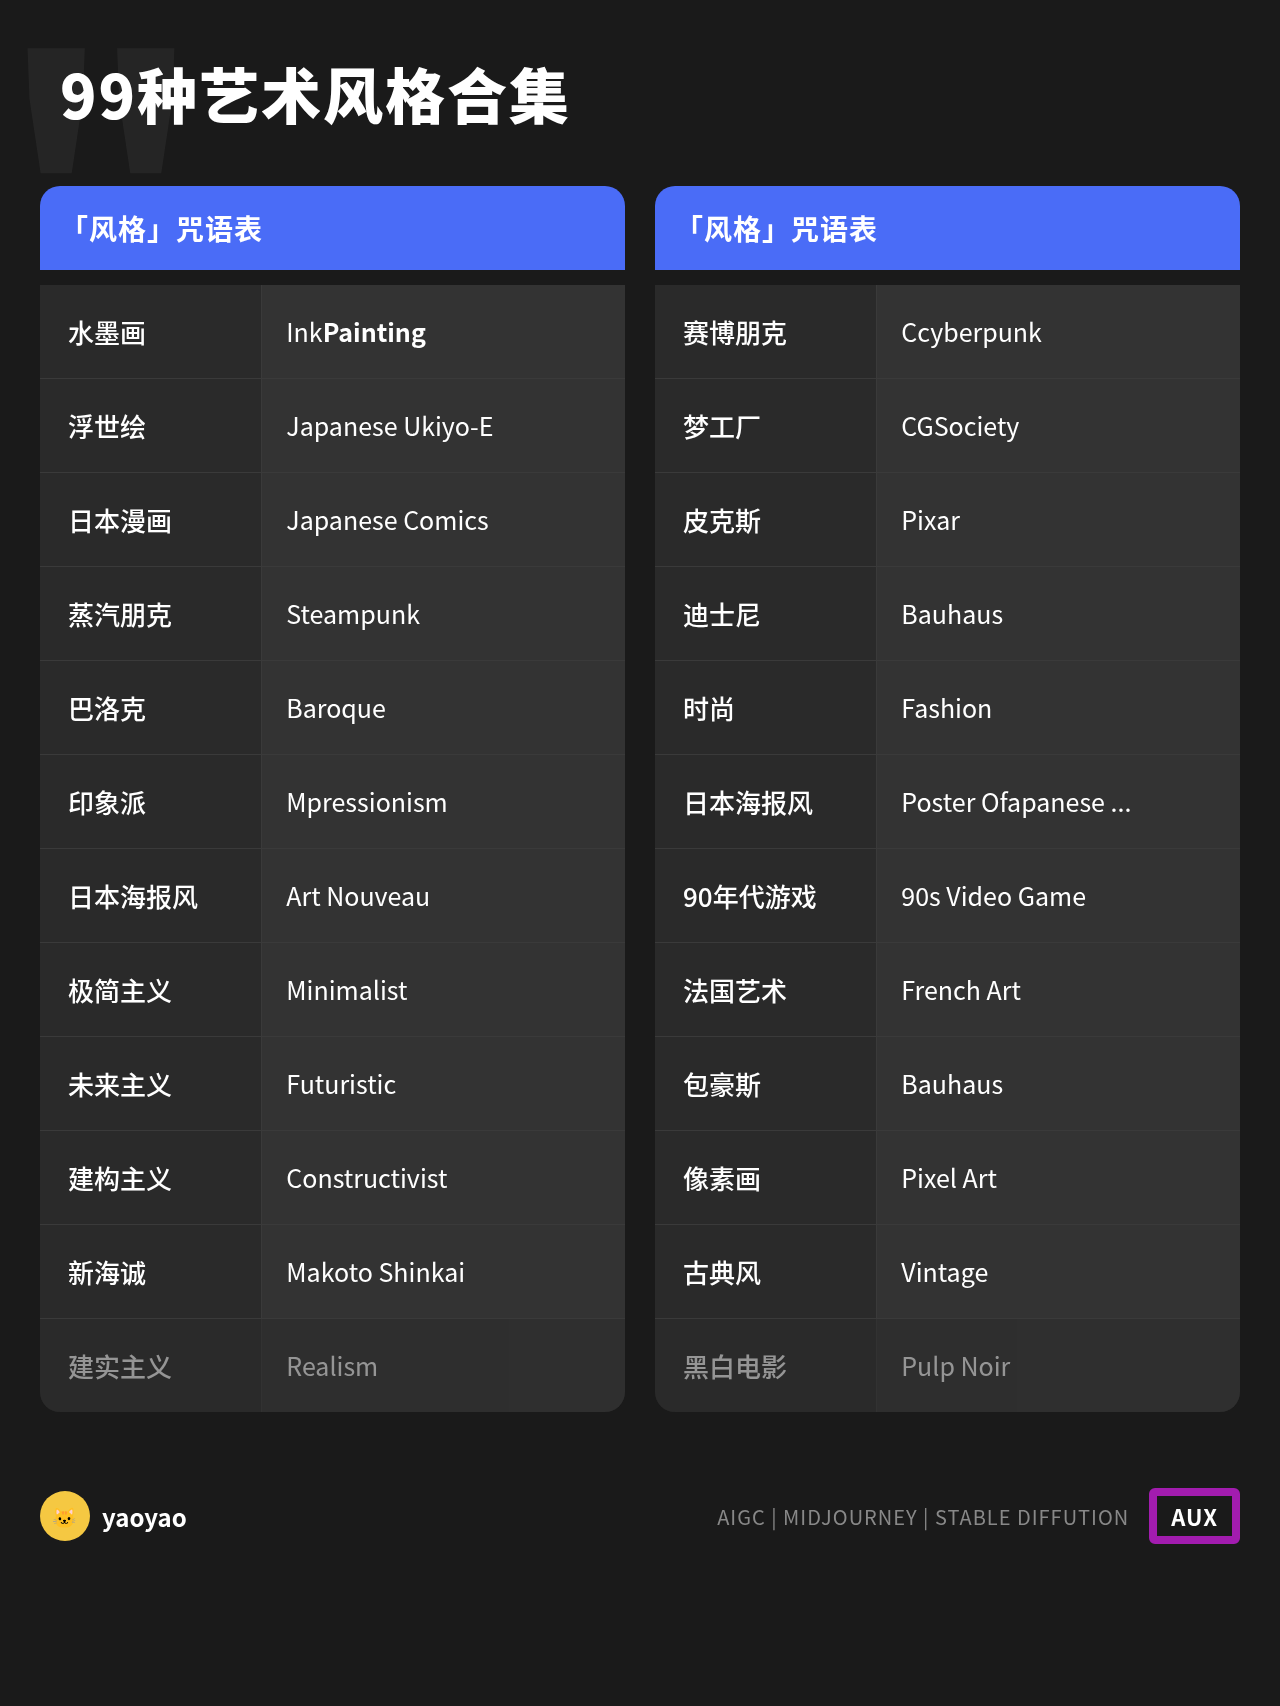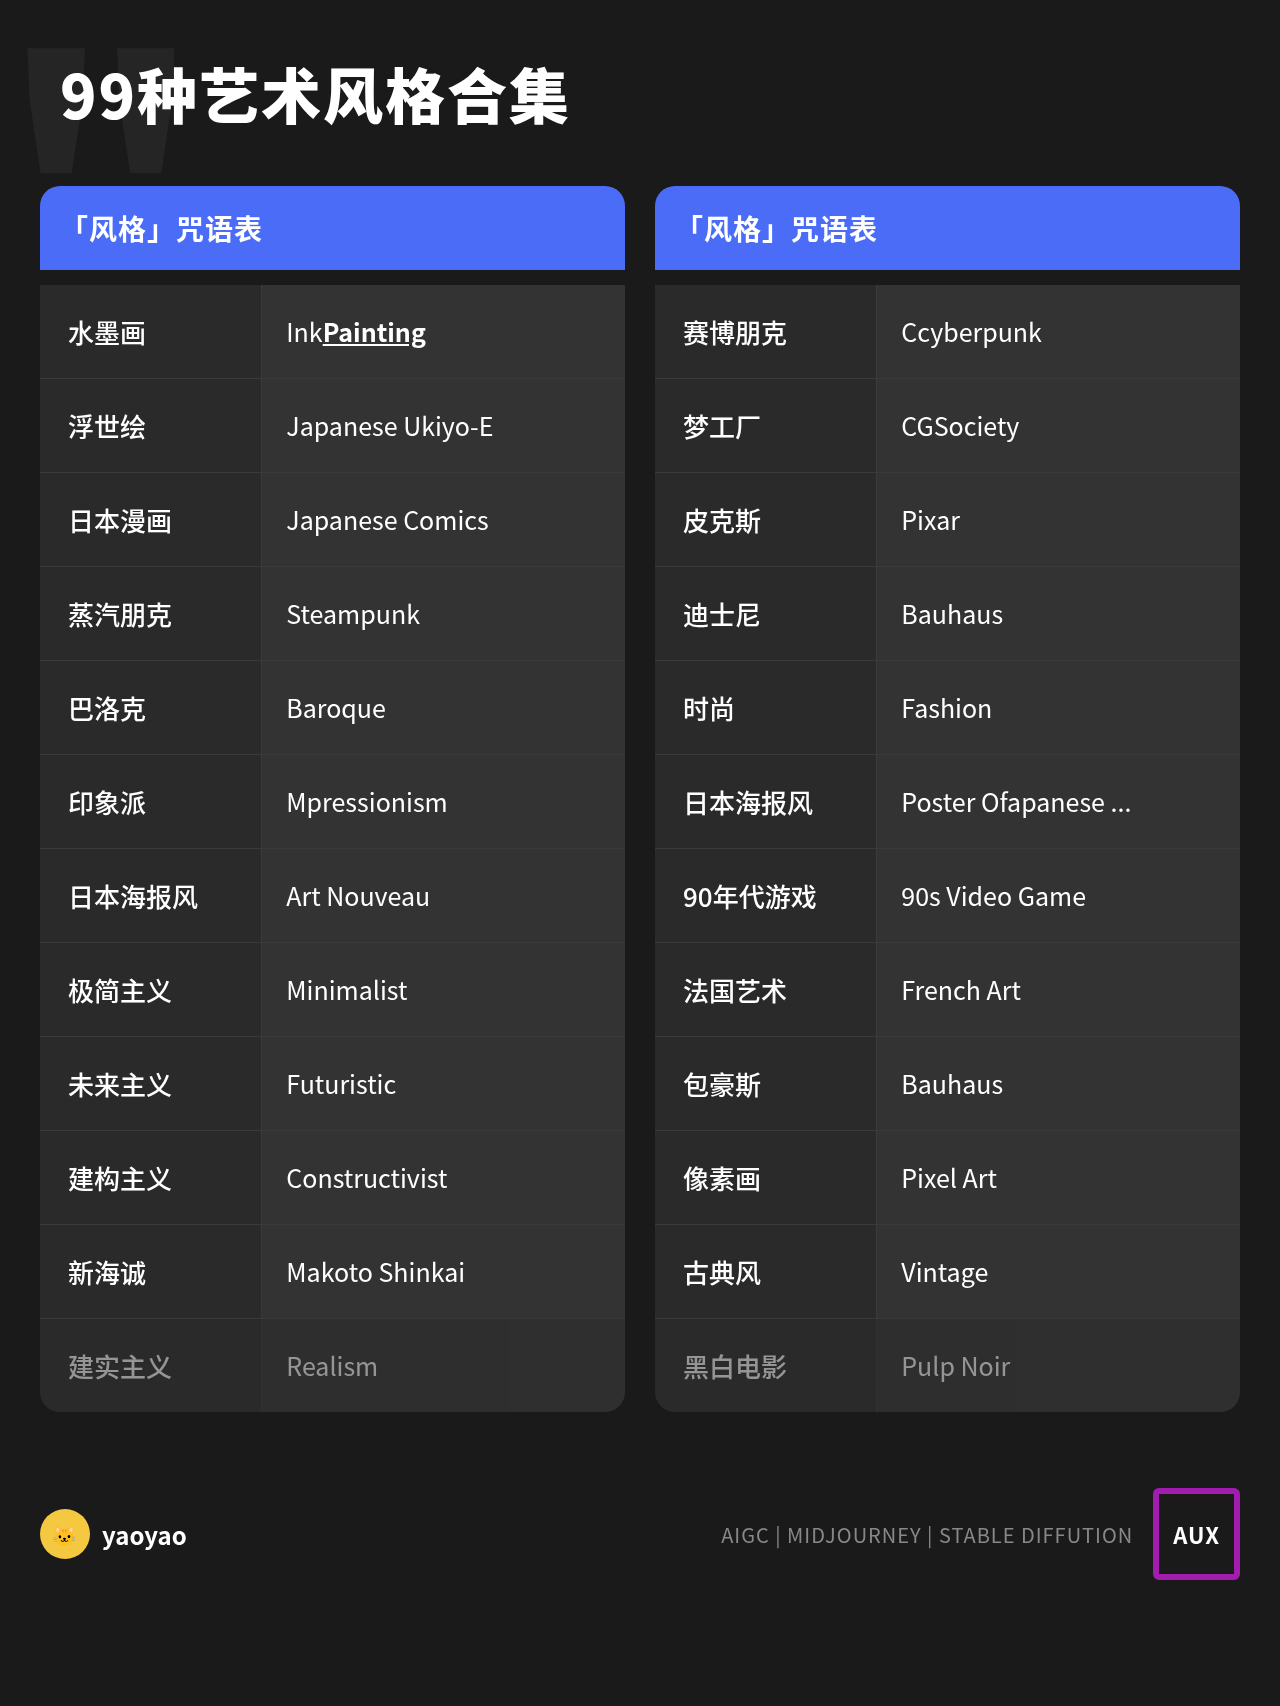--- a/index.html
+++ b/index.html
@@ -96,21 +96,20 @@
       padding: 28px 20px;
       width: 62%;
       display: flex;
       align-items: flex-start;
       justify-content: flex-start;
       padding-left: 24px;
     }
 
     .cell-english .bold {
       font-weight: 700;
-      text-decoration: underline;
     }
 
     .footer-bar {
       position: relative;
       z-index: 1;
       display: flex;
       align-items: center;
       justify-content: space-between;
       padding: 16px 40px;
       background-color: #1a1a1a;
@@ -151,25 +150,25 @@
 
     .footer-aigc-text {
       color: #888888;
       font-size: 20px;
       letter-spacing: 1px;
       margin-left: 9px;
     }
 
     .aux-badge {
       background-color: #1a1a1a;
-      border: 6px solid #a21caf;
+      border: 8px solid #a21caf;
       color: #ffffff;
       font-size: 22px;
       font-weight: 700;
-      padding: 24px 14px;
+      padding: 4px 14px;
       border-radius: 6px;
       letter-spacing: 1px;
     }
 
     .partial-row {
       opacity: 0.5;
     }
   </style>
 </head>
 <body>

